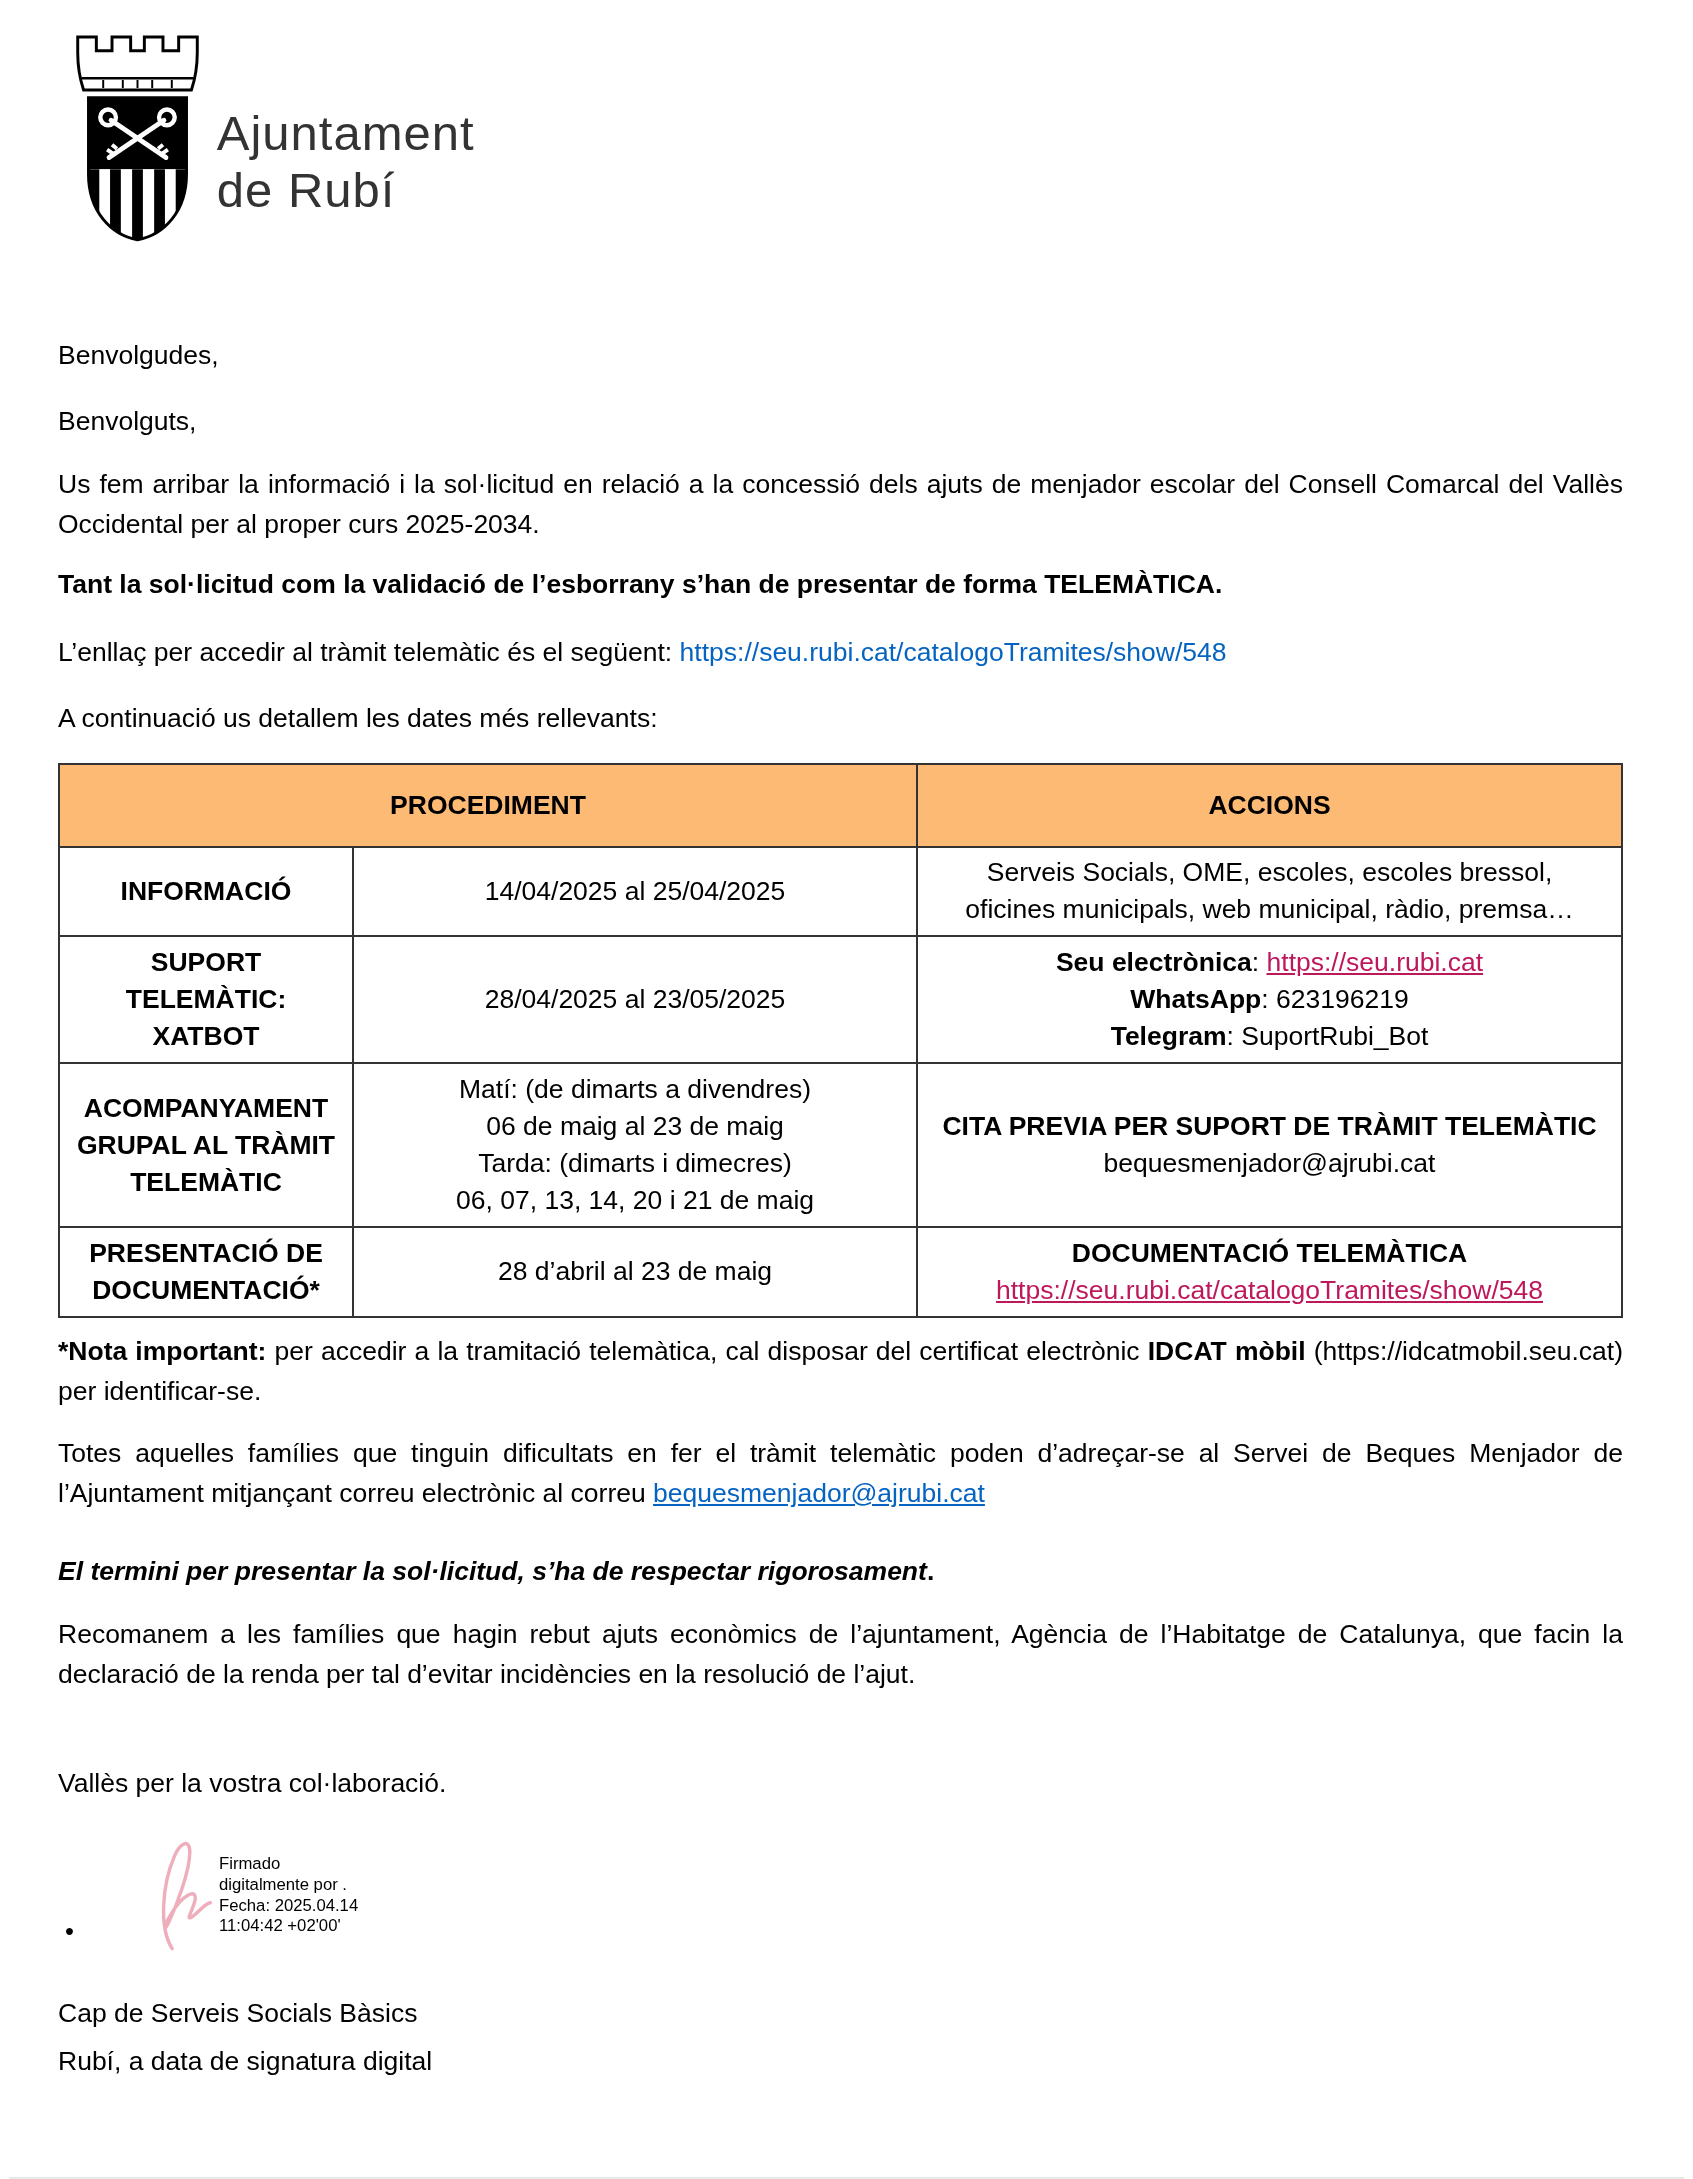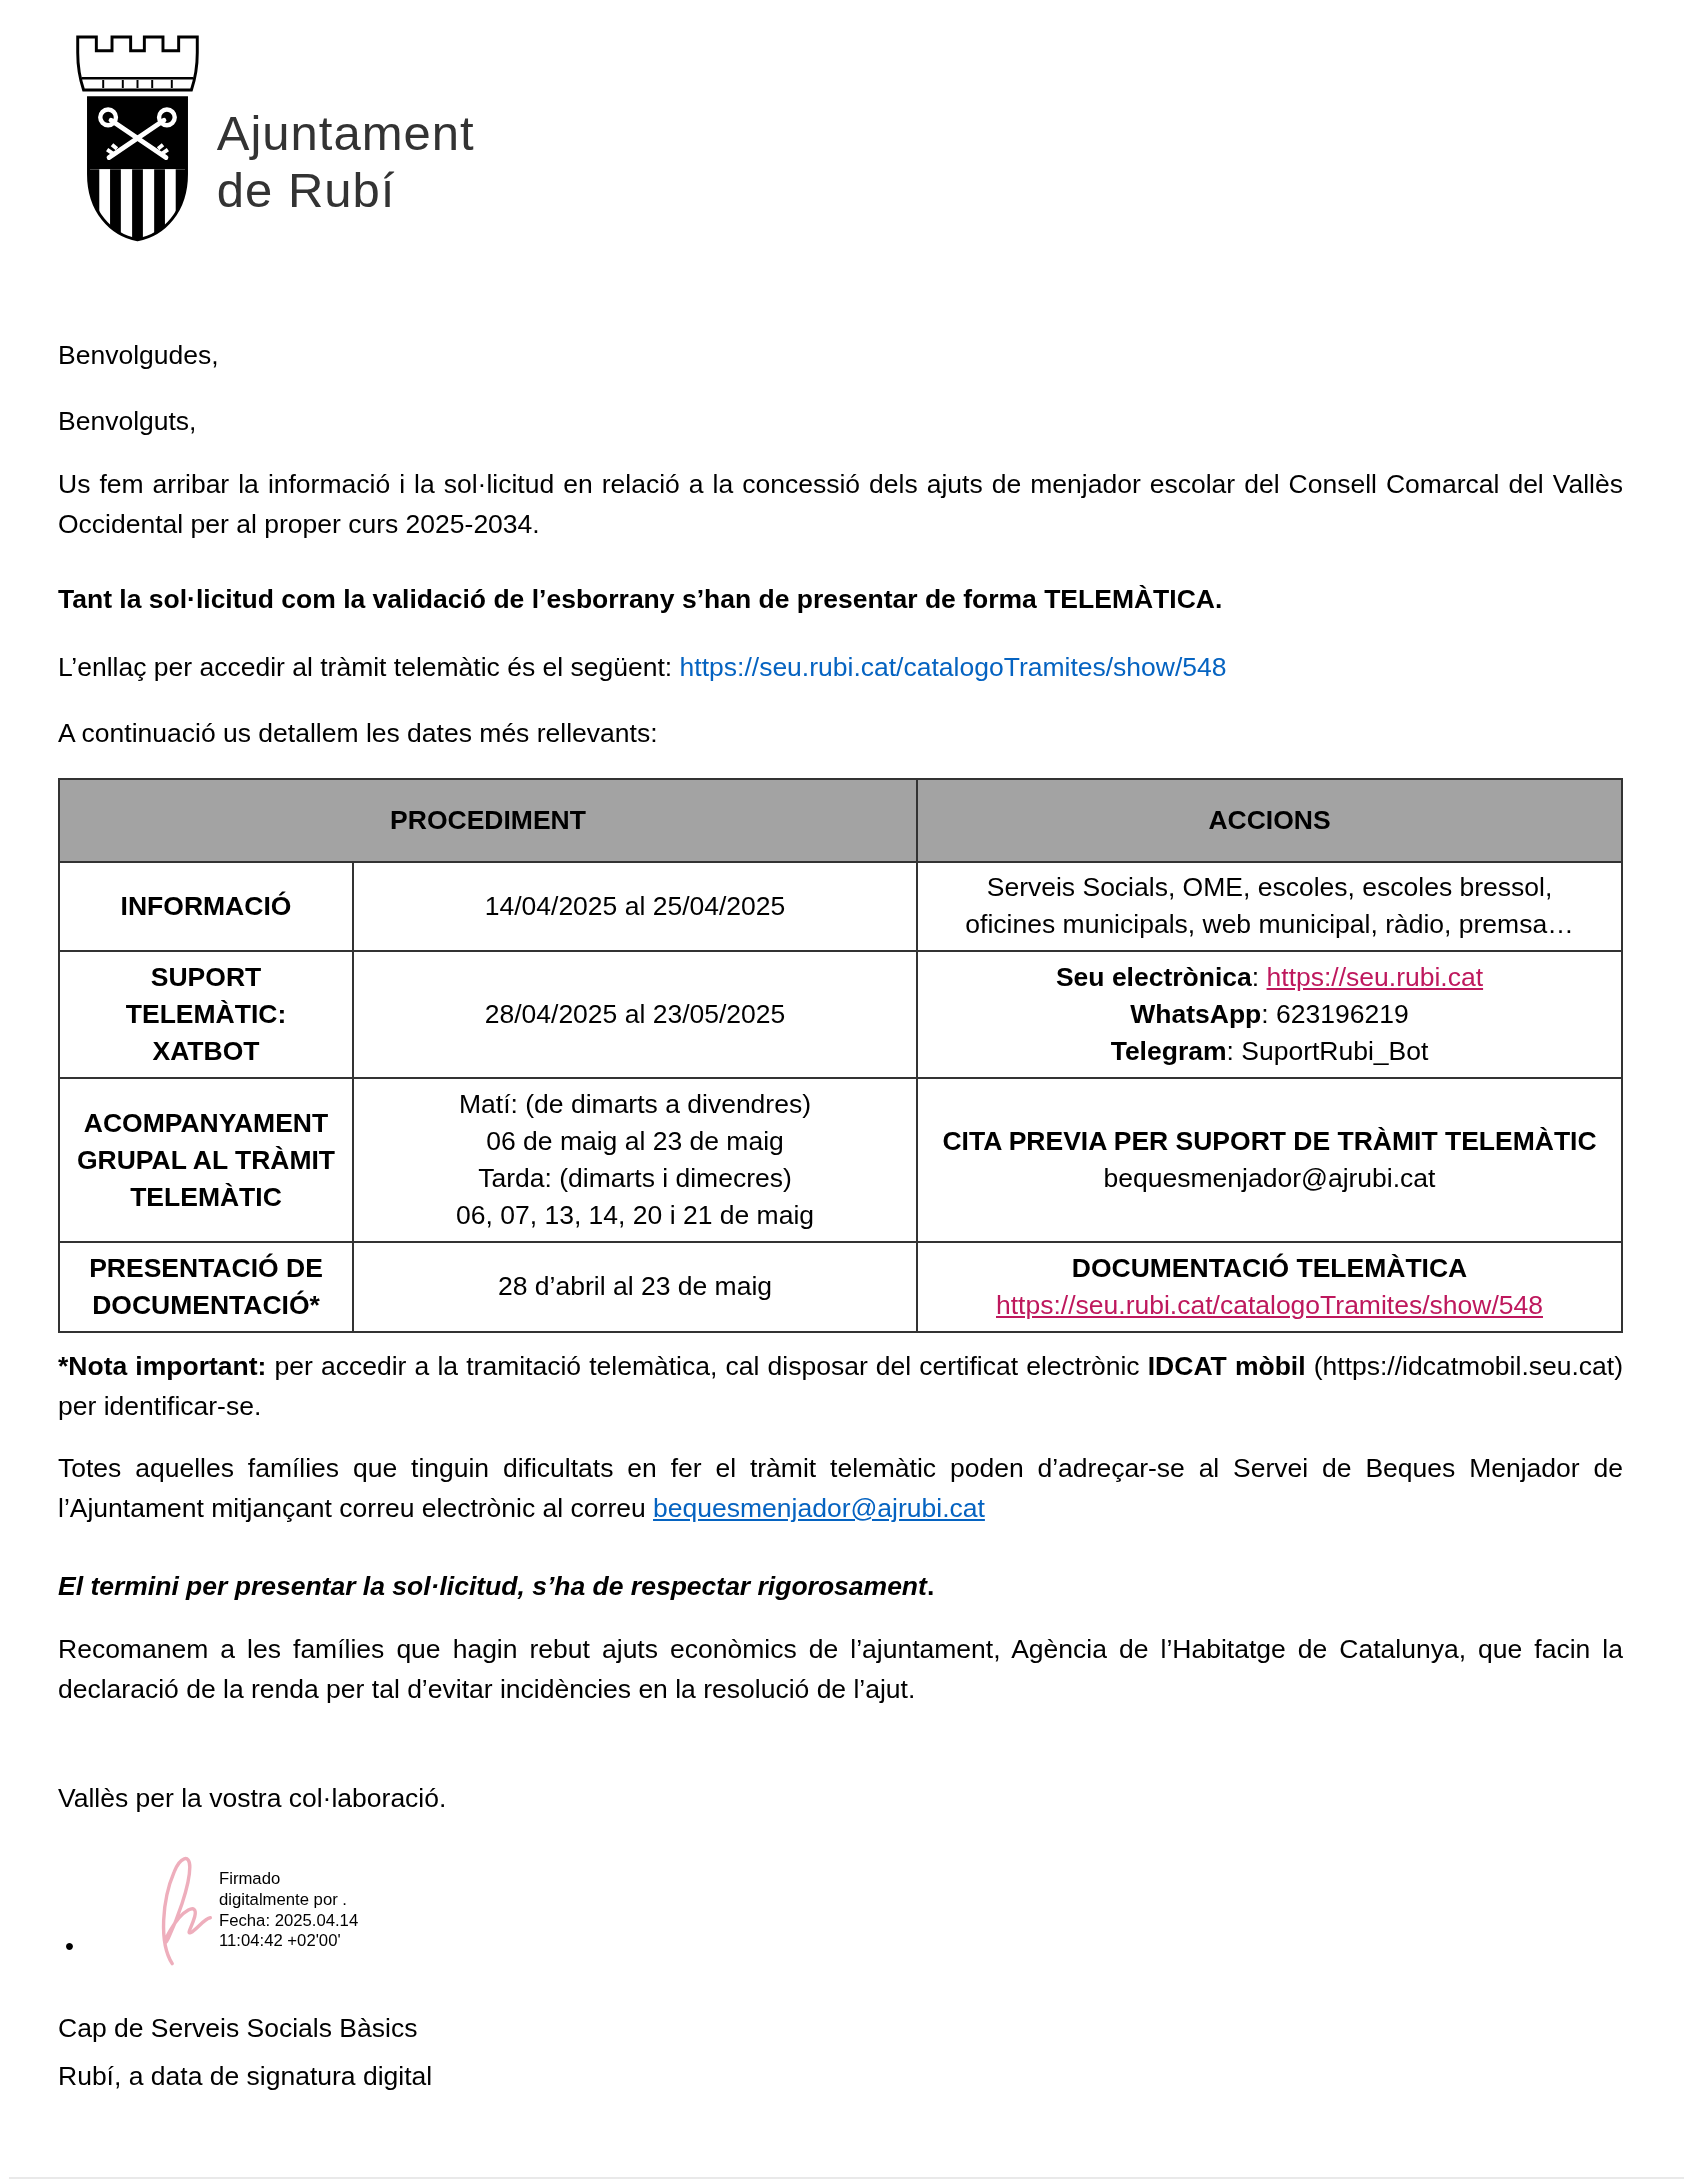--- a/index.html
+++ b/index.html
@@ -18,21 +18,21 @@
   
   p, .para { font-size:26.5px; line-height:40px; color:#000; }
   .jst { text-align:justify; }
   .b  { font-weight:700; }
   .pre { white-space:pre-line; }
 
   .ref      { margin-top:61px; font-weight:700; }
   .sal1     { margin-top:92px; }
   .sal2     { margin-top:25.5px; }
   .p-intro  { margin-top:23.5px; }
-  .p-tele   { margin-top:35px; font-weight:700; }
+  .p-tele   { margin-top:20px; font-weight:700; }
   .p-link   { margin-top:28px; }
   .p-dates  { margin-top:25.5px; }
   .p-nota   { margin-top:13.7px; }
   .p-fam    { margin-top:21.6px; }
   .p-term   { margin-top:38px; font-weight:700; font-style:italic; }
   .p-term .no-it { font-style:normal; }
   .p-reco   { margin-top:23.5px; }
   .p-thanks { margin-top:69px; }
   .p-role   { margin-top:29px; }
   .p-place  { margin-top:11.8px; line-height:33px; }
@@ -40,21 +40,21 @@
   a.link   { color:#0563c1; text-decoration:none; cursor:pointer; }
   a.linkul { color:#0563c1; text-decoration:underline; cursor:pointer; }
   a.ulink  { color:#be185d; text-decoration:underline; cursor:pointer; }
 
   
   table.schedule { margin-top:25.5px; width:100%; border-collapse:collapse; table-layout:fixed; }
   .schedule col.c1 { width:294px; }
   .schedule col.c2 { width:564px; }
   .schedule th, .schedule td { border:2px solid #333; font-size:26.5px; line-height:37px;
           text-align:center; vertical-align:middle; padding:6.9px 9.8px; }
-  .schedule th { background:#a3a3a3; font-weight:700; padding:21.6px 9.8px; }
+  .schedule th { background:#fdba74; font-weight:700; padding:21.6px 9.8px; }
   .schedule td.proc { font-weight:700; }
   .acc-line { text-align:center; }
 
   
   .sig-block { margin-top:23.5px; height:137px; position:relative; }
   .sig-bullet { position:absolute; left:6.9px; top:90px; font-size:25.5px; }
   .sig-squiggle { position:absolute; left:82px; top:5.9px; width:83px; height:120px; }
   .sig-stamp { position:absolute; left:161px; top:27.4px; font-size:16.7px; line-height:20.6px;
                white-space:pre-line; color:#000; }
 

